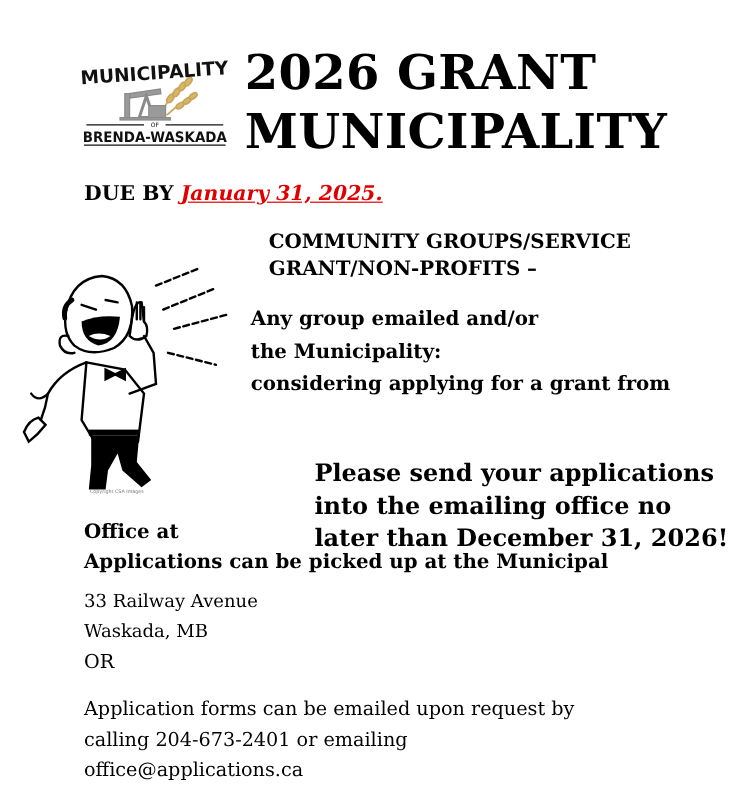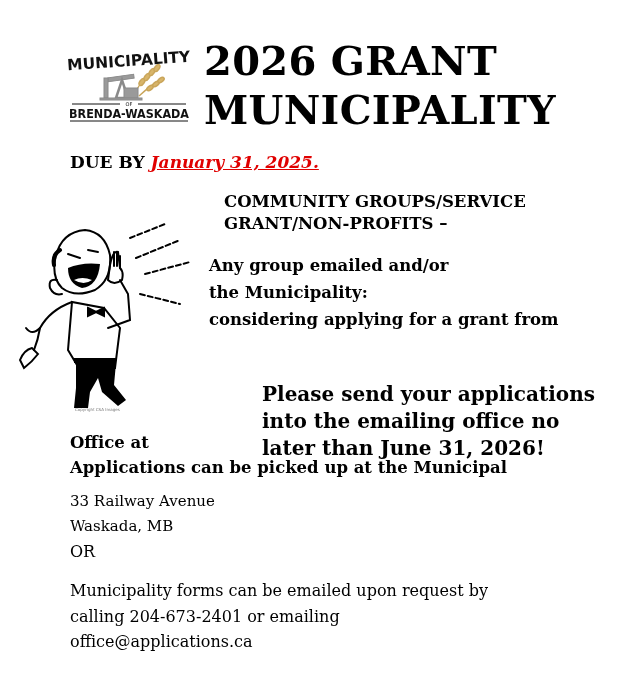--- a/index.html
+++ b/index.html
@@ -205,32 +205,32 @@
 
 <div class="abs any-group">
   <div>Any group emailed and/or</div>
   <div>the Municipality:</div>
   <div>considering applying for a grant from</div>
 </div>
 
 <div class="abs please-send">
   <div>Please send your applications</div>
   <div>into the emailing office no</div>
-  <div>later than June 31, 2026!</div>
+  <div>later than December 31, 2026!</div>
 </div>
 
 <div class="abs pickup">
   <div>Office at</div>
   <div>Applications can be picked up at the Municipal</div>
 </div>
 
 <div class="abs address">
   <div>33 Railway Avenue</div>
   <div>Waskada, MB</div>
 </div>
 
 <div class="abs or-text">OR</div>
 
 <div class="abs email-para">
-  <div>Municipality forms can be emailed upon request by</div>
+  <div>Application forms can be emailed upon request by</div>
   <div>calling 204-673-2401 or emailing</div>
   <div>office@applications.ca</div>
 </div>
 
 </body></html>

